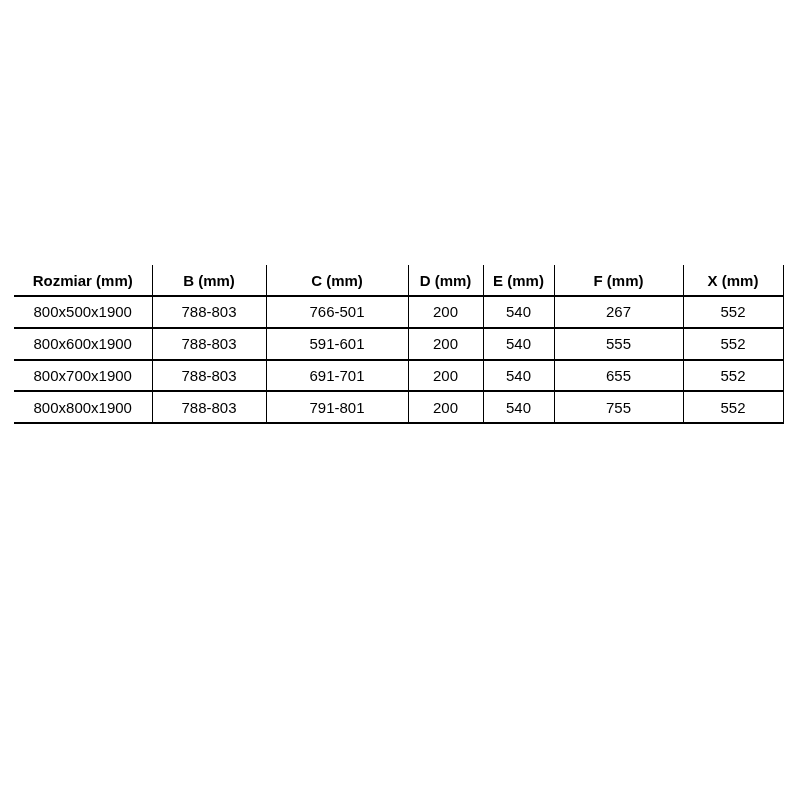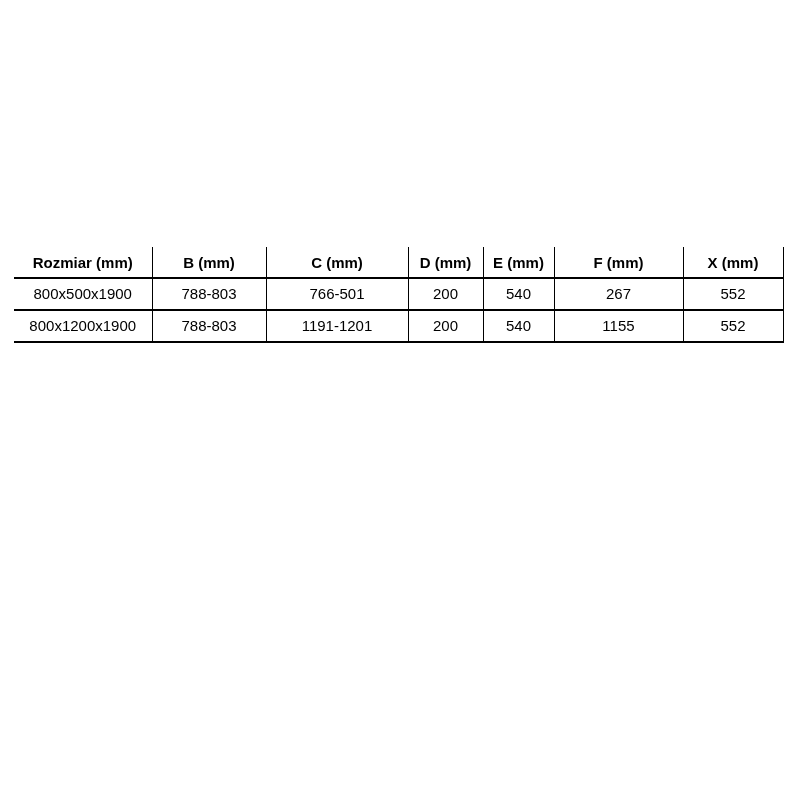--- a/index.html
+++ b/index.html
@@ -12,21 +12,21 @@
     width: 800px;
     height: 800px;
     background: #ffffff;
     font-family: "Liberation Sans", sans-serif;
     color: #000000;
     overflow: hidden;
   }
   table.spec-table {
     position: absolute;
     left: 14px;
-    top: 247px;
+    top: 265px;
     width: 769px;
     border-collapse: collapse;
     table-layout: fixed;
     background: #ffffff;
   }
   
   table.spec-table col.c1 { width: 138px; }
   table.spec-table col.c2 { width: 114px; }
   table.spec-table col.c3 { width: 142px; }
   table.spec-table col.c4 { width: 75px;  }
@@ -82,23 +82,41 @@
         <tr>
           <td>800x500x1900</td>
           <td>788-803</td>
           <td>766-501</td>
           <td>200</td>
           <td>540</td>
           <td>267</td>
           <td>552</td>
         </tr>
         <tr>
-          <td>800x1200x1900</td>
+          <td>800x600x1900</td>
           <td>788-803</td>
-          <td>1191-1201</td>
+          <td>591-601</td>
           <td>200</td>
           <td>540</td>
-          <td>1155</td>
+          <td>555</td>
+          <td>552</td>
+        </tr>
+        <tr>
+          <td>800x700x1900</td>
+          <td>788-803</td>
+          <td>691-701</td>
+          <td>200</td>
+          <td>540</td>
+          <td>655</td>
+          <td>552</td>
+        </tr>
+        <tr>
+          <td>800x800x1900</td>
+          <td>788-803</td>
+          <td>791-801</td>
+          <td>200</td>
+          <td>540</td>
+          <td>755</td>
           <td>552</td>
         </tr>
       </tbody>
   </table>
 </div>
 
 </body></html>

